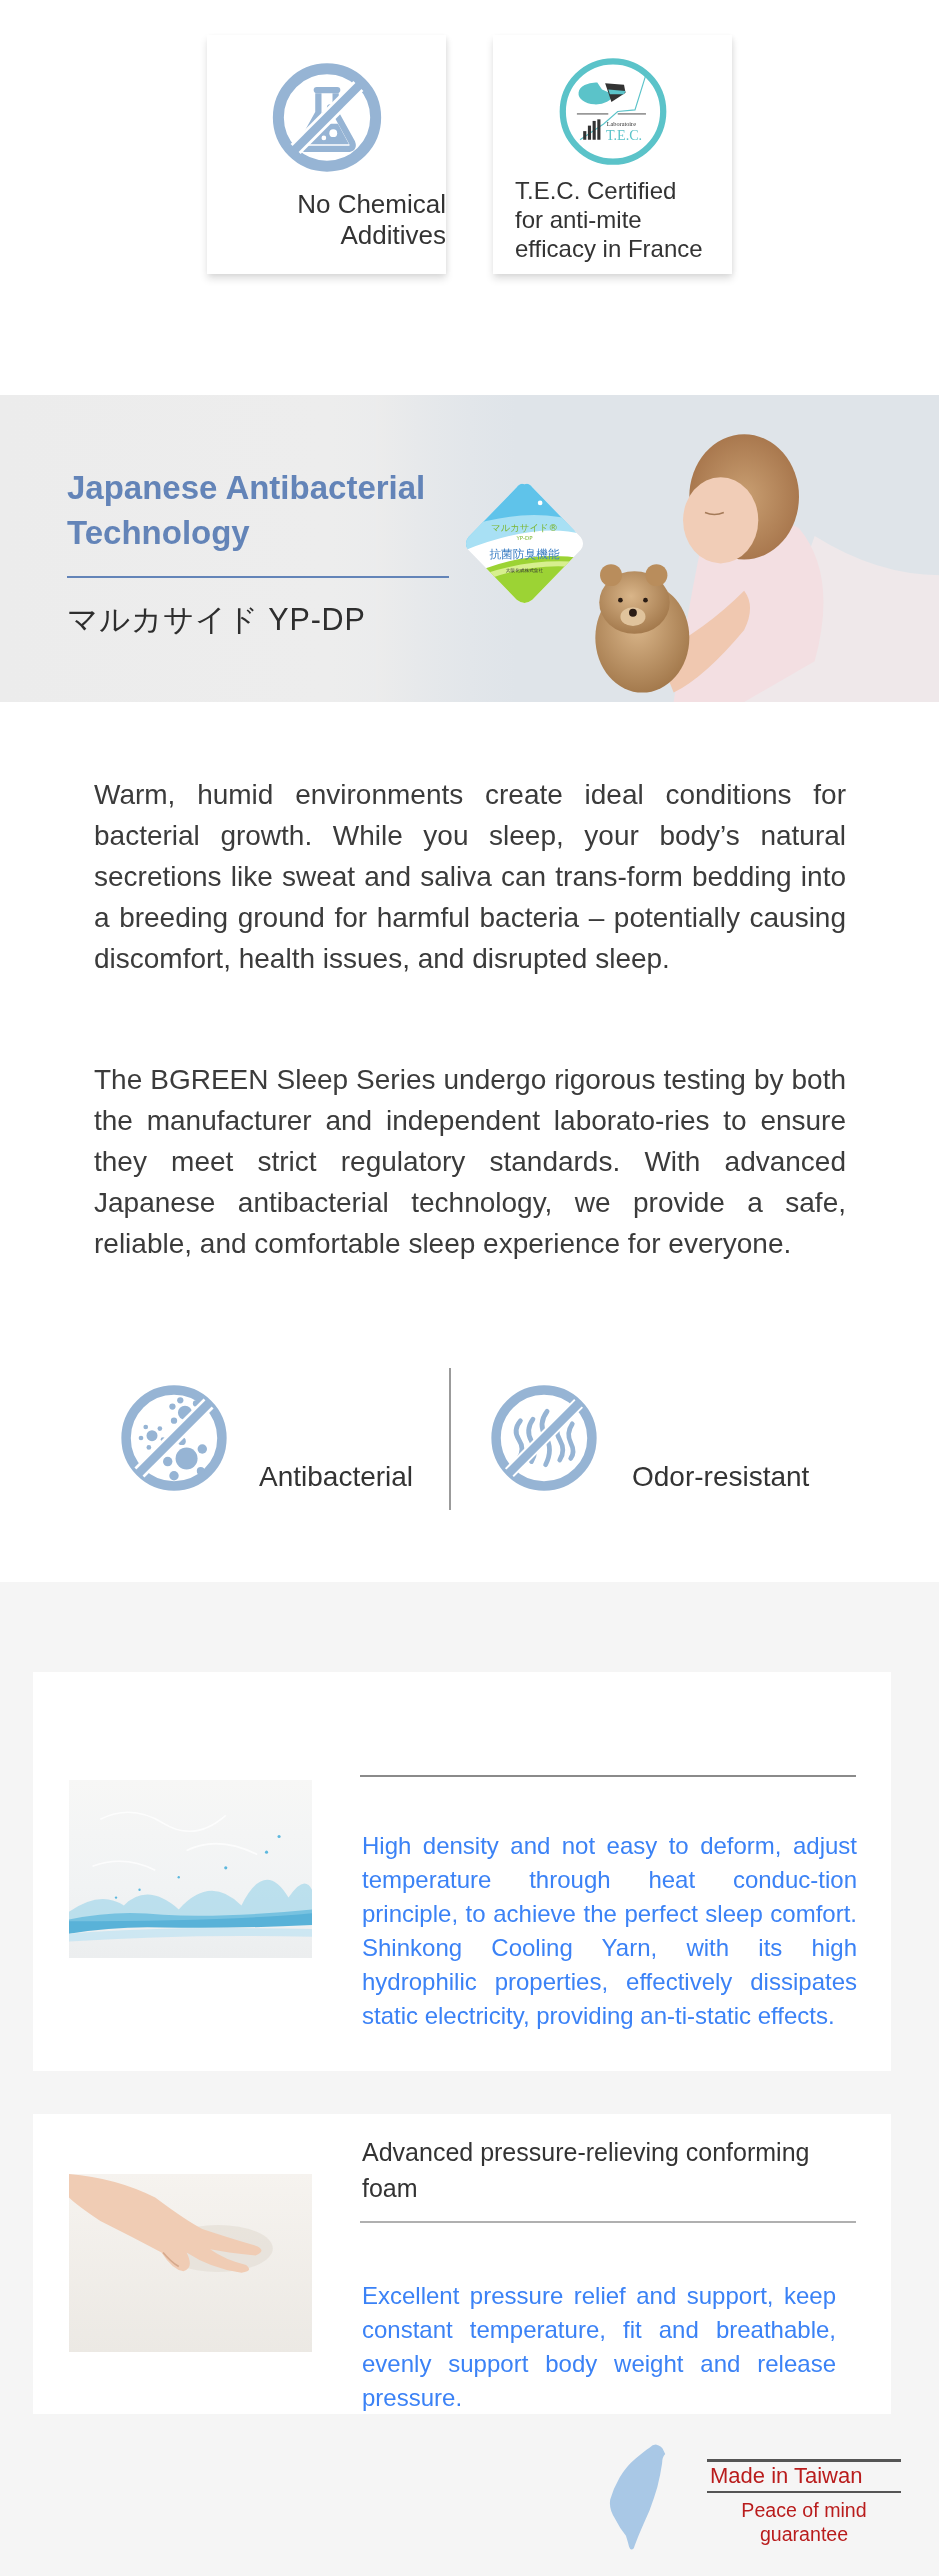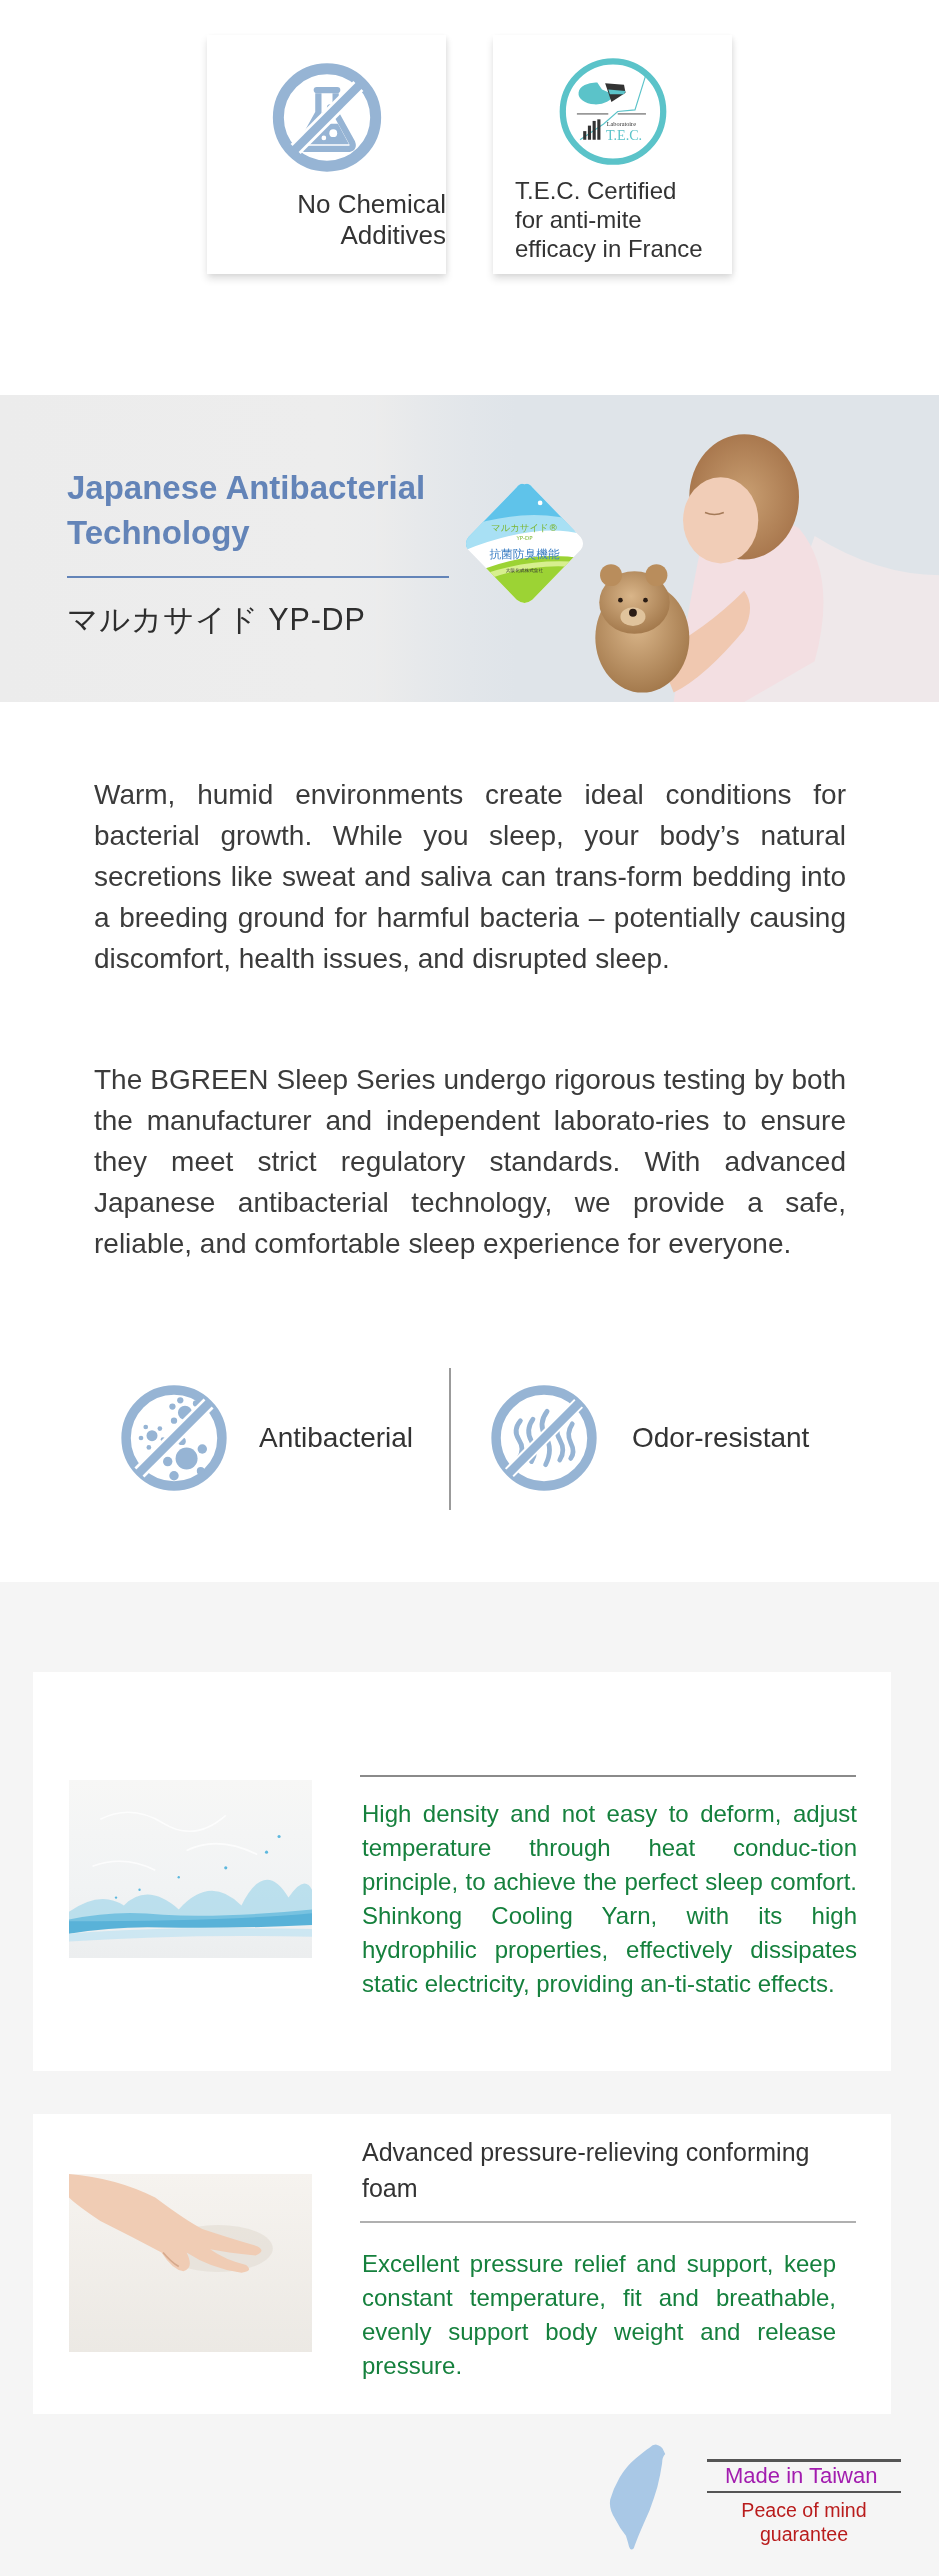--- a/index.html
+++ b/index.html
@@ -27,21 +27,21 @@
     .banner-rule { position: absolute; left: 67px; top: 181px; width: 382px; height: 2.3px; background: #6384b8; }
     .banner-sub { position: absolute; left: 67px; top: 205px; font-size: 30.5px; line-height: 39px; color: #2e2e2e; letter-spacing: 0.8px; }
     .tag { position: absolute; left: 462px; top: 86px; width: 125px; height: 125px; }
 
     
     .copy { position: absolute; left: 94px; width: 752px; font-size: 28px; line-height: 41px; color: #3b3b3b; text-align: justify; text-align-last: left; }
     .copy.p1 { top: 774px; }
     .copy.p2 { top: 1059px; }
 
     
-    .feature { position: absolute; top: 1383px; height: 110px; display: flex; align-items: center; }
+    .feature { position: absolute; top: 1383px; height: 110px; display: flex; align-items: flex-end; }
     .feature.f1 { left: 119px; }
     .feature.f2 { left: 489px; }
     .feature svg { width: 110px; height: 110px; flex: none; }
     .feature-label { font-size: 28px; color: #333; margin-left: 30px; white-space: nowrap; }
     .feature.f2 .feature-label { margin-left: 33px; }
     .feat-divider { position: absolute; left: 449px; top: 1368px; width: 1.6px; height: 142px; background: #9b9b9b; }
 
     
     .gray { position: absolute; top: 1582px; left: 0; width: 940px; height: 994px; background: #f5f5f5; }
     .card { position: absolute; left: 33px; width: 858px; background: #fff; }
@@ -49,31 +49,31 @@
     .card.k2 { top: 532px; height: 300px; }
     .card-img { position: absolute; left: 36px; width: 243px; height: 178px; overflow: hidden; }
     .k1 .card-img { top: 108px; }
     .k2 .card-img { top: 60px; }
     .card-title { position: absolute; left: 329px; width: 470px; font-size: 25px; line-height: 36px; color: #333; }
     .k1 .card-title { top: 49px; }
     .k2 .card-title { top: 19.6px; }
     .card-rule { position: absolute; left: 327px; width: 496px; height: 1.6px; background: #8a8a8a; }
     .k1 .card-rule { top: 103px; }
     .k2 .card-rule { top: 107px; background: #b0b0b0; height: 2.3px; }
-    .card-body { position: absolute; left: 329px; width: 495px; font-size: 24px; line-height: 34px; color: #15803d; text-align: justify; text-align-last: left; }
+    .card-body { position: absolute; left: 329px; width: 495px; font-size: 24px; line-height: 34px; color: #3b82f6; text-align: justify; text-align-last: left; margin-top: 32px; }
     .k1 .card-body { top: 125px; }
     .k2 .card-body { top: 133px; width: 474px; }
 
     
     .mit { position: absolute; left: 607px; top: 2443px; width: 290px; height: 110px; }
     .mit-map { position: absolute; left: 0; top: 0; width: 63px; height: 110px; }
     .mit-rule { position: absolute; left: 100px; width: 194px; height: 2.3px; background: #555; }
     .mit-rule.r1 { top: 16.4px; }
     .mit-rule.r2 { top: 48px; }
-    .mit-title { position: absolute; left: 118px; top: 19px; font-size: 22px; line-height: 28px; color: #a21caf; white-space: nowrap; text-align: center; }
+    .mit-title { position: absolute; left: 103px; top: 19px; font-size: 22px; line-height: 28px; color: #b91c1c; white-space: nowrap; text-align: center; }
     .mit-sub { position: absolute; left: 100px; top: 56px; width: 194px; text-align: center; font-size: 19.6px; line-height: 23.5px; color: #b91c1c; }
   </style>
 </head>
 <body>
 
 <section class="cert-row">
   <div class="cert-card c1">
     <svg class="cert-icon" viewBox="0 0 144 144">
       <circle cx="72" cy="72" r="62" fill="none" stroke="#96b4d4" stroke-width="14"></circle>
       <rect x="55" y="33" width="34" height="8" rx="4" fill="#96b4d4"></rect>

